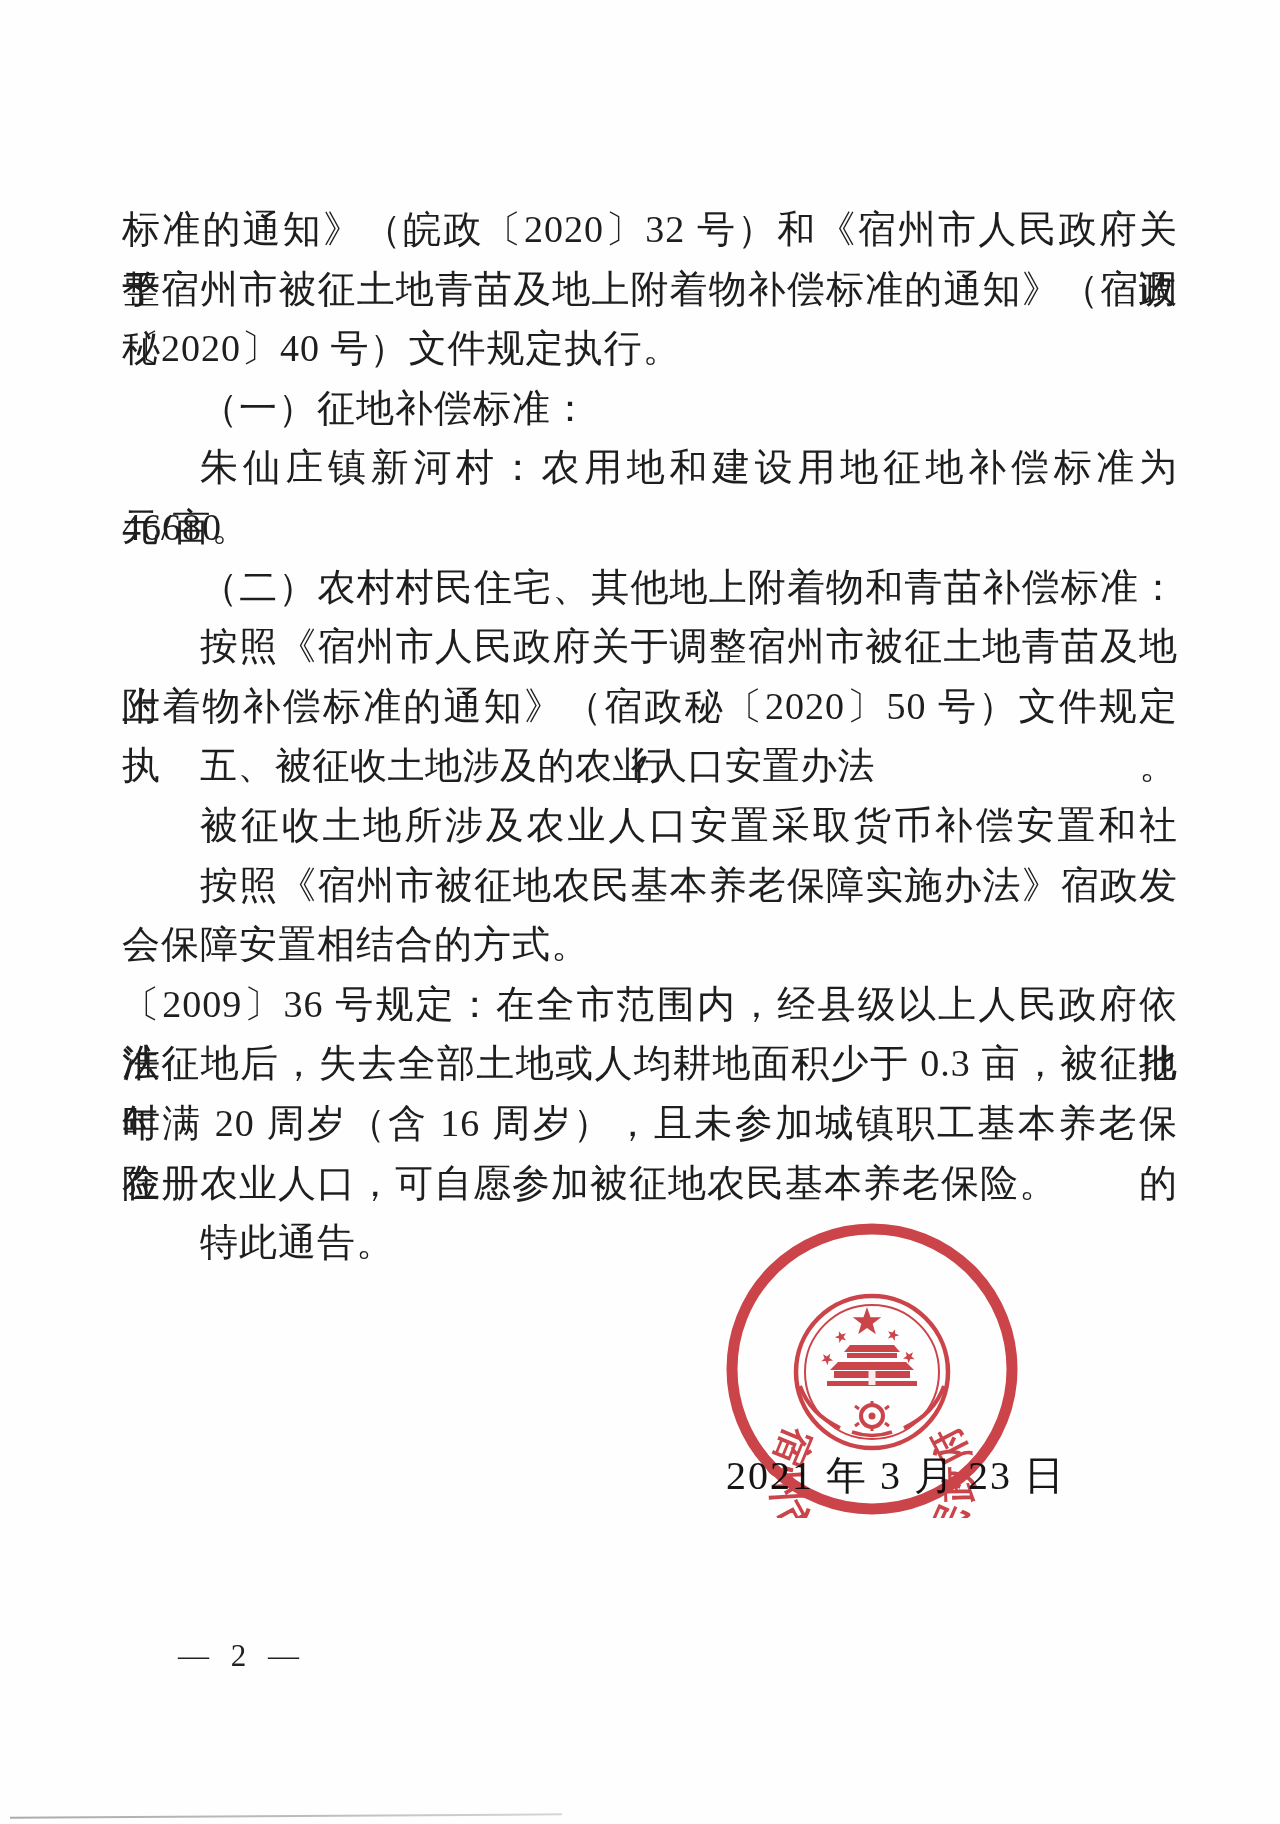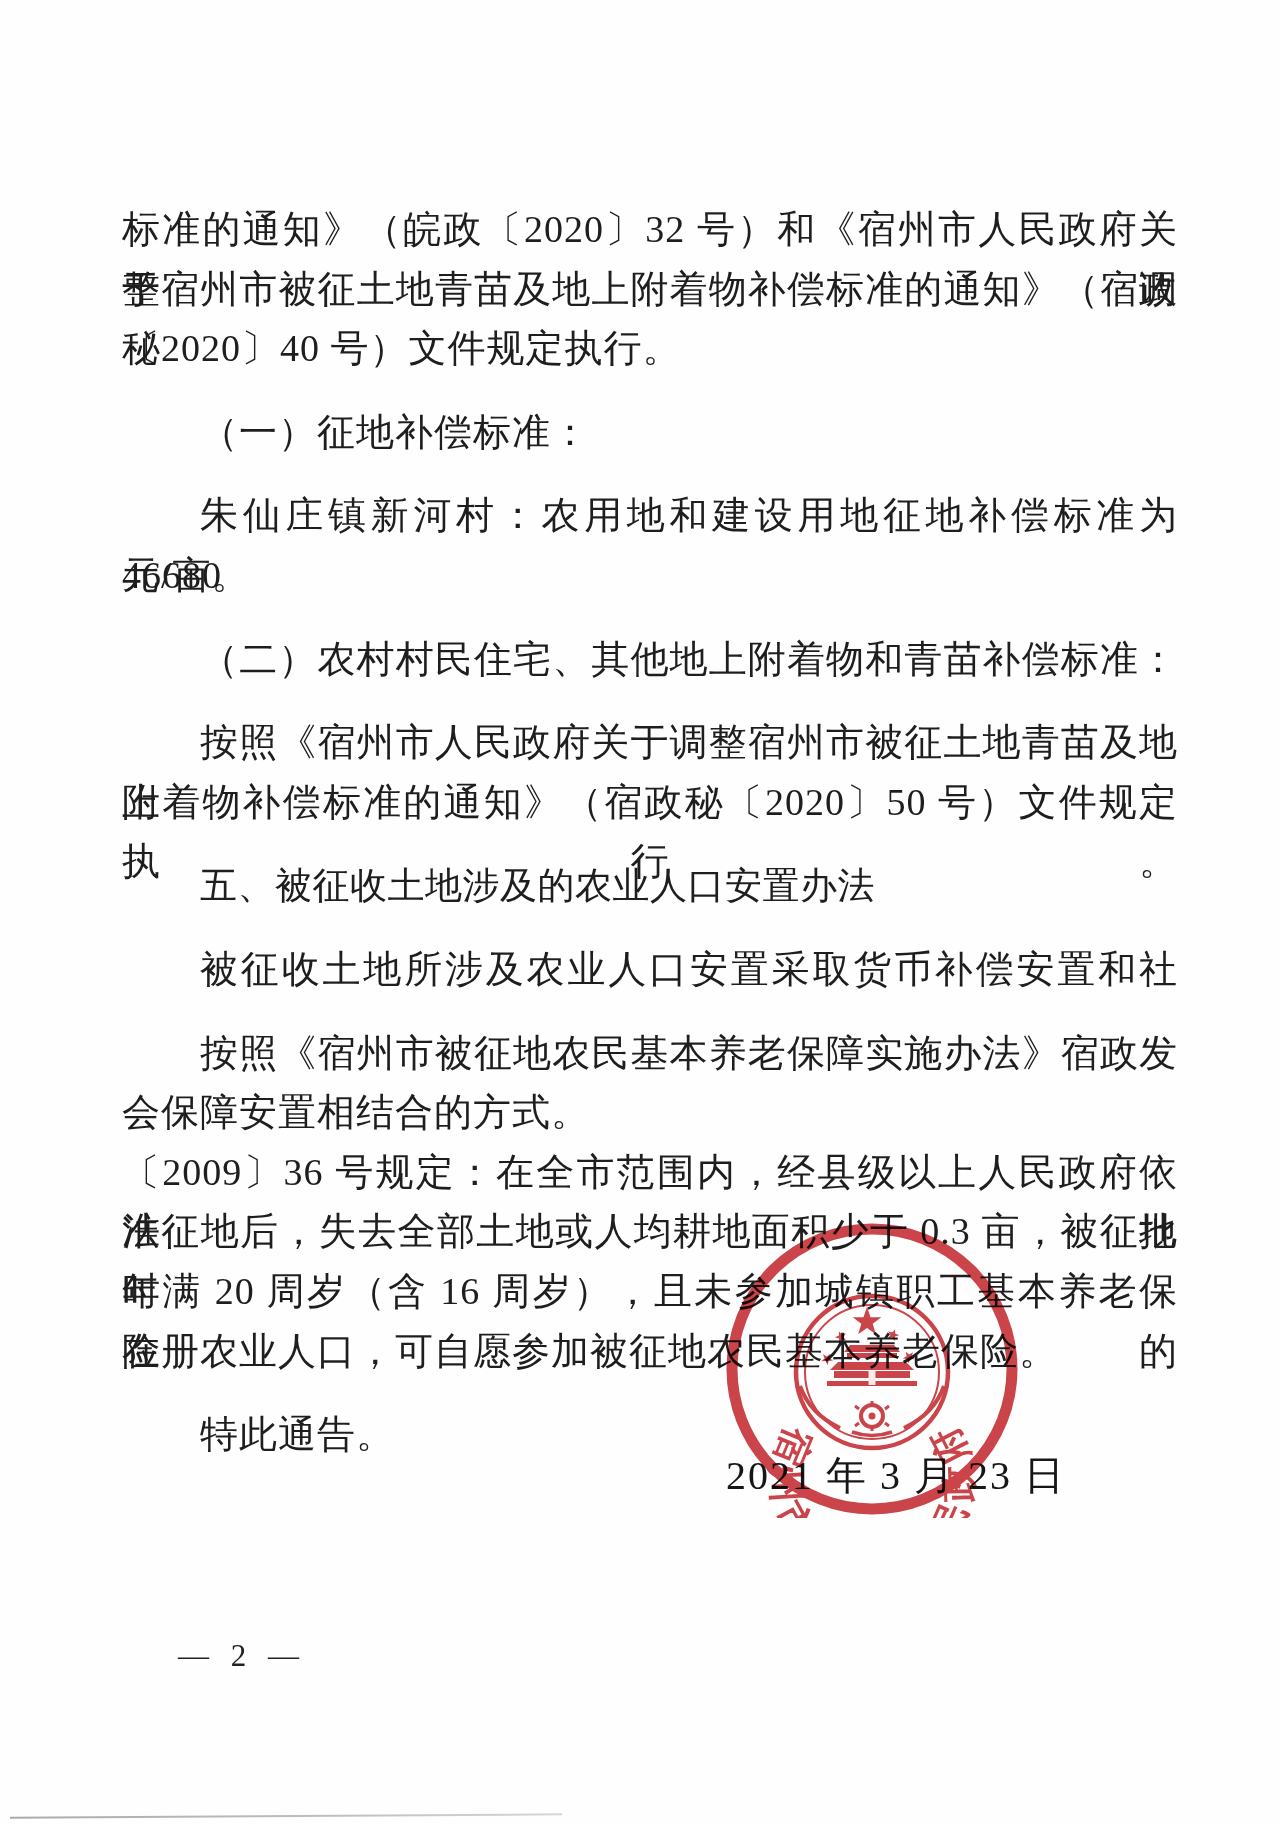--- a/index.html
+++ b/index.html
@@ -16,21 +16,21 @@
     position:absolute;
     left:122px;top:200px;width:1056px;
   }
   .line{
     height:59.6px;
     line-height:59.6px;
     font-size:38px;
     letter-spacing:1px;
     white-space:nowrap;
   }
-  .indent{text-indent:78px;margin-top:24px;}
+  .indent{text-indent:78px;}
   .fill{
     white-space:normal;
     text-align:justify;
     text-align-last:justify;
   }
   .bold{
     font-family:"DejaVu Sans","Liberation Sans",sans-serif;
     font-weight:400;
     letter-spacing:0.5px;
     font-size:37px;

